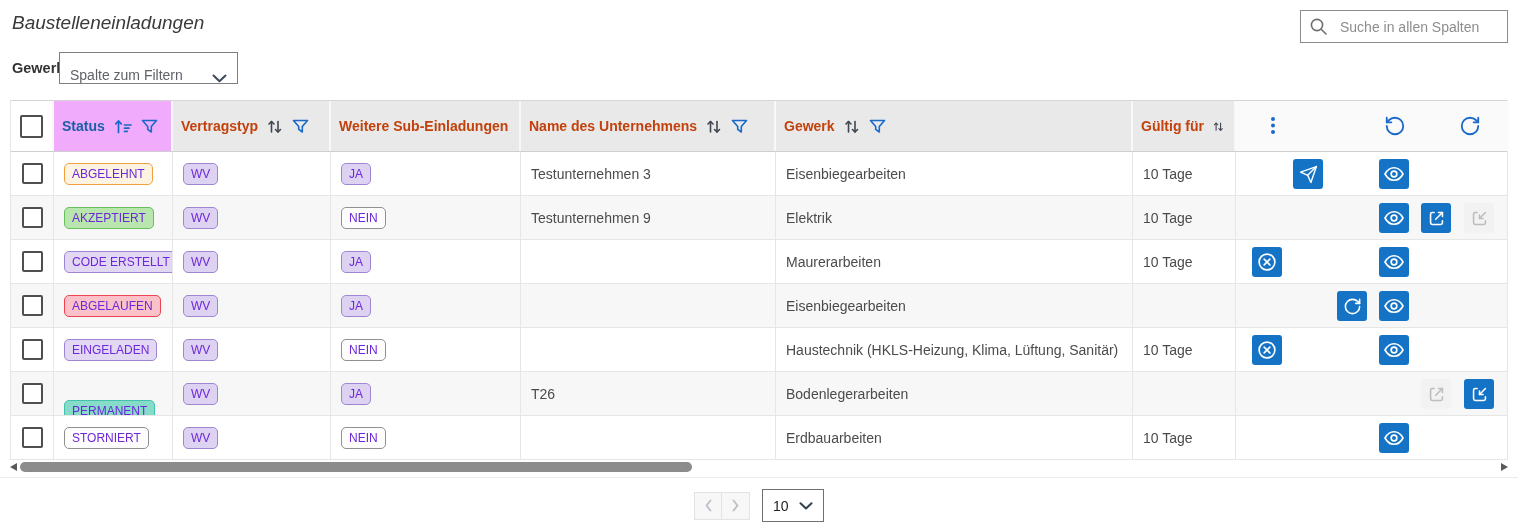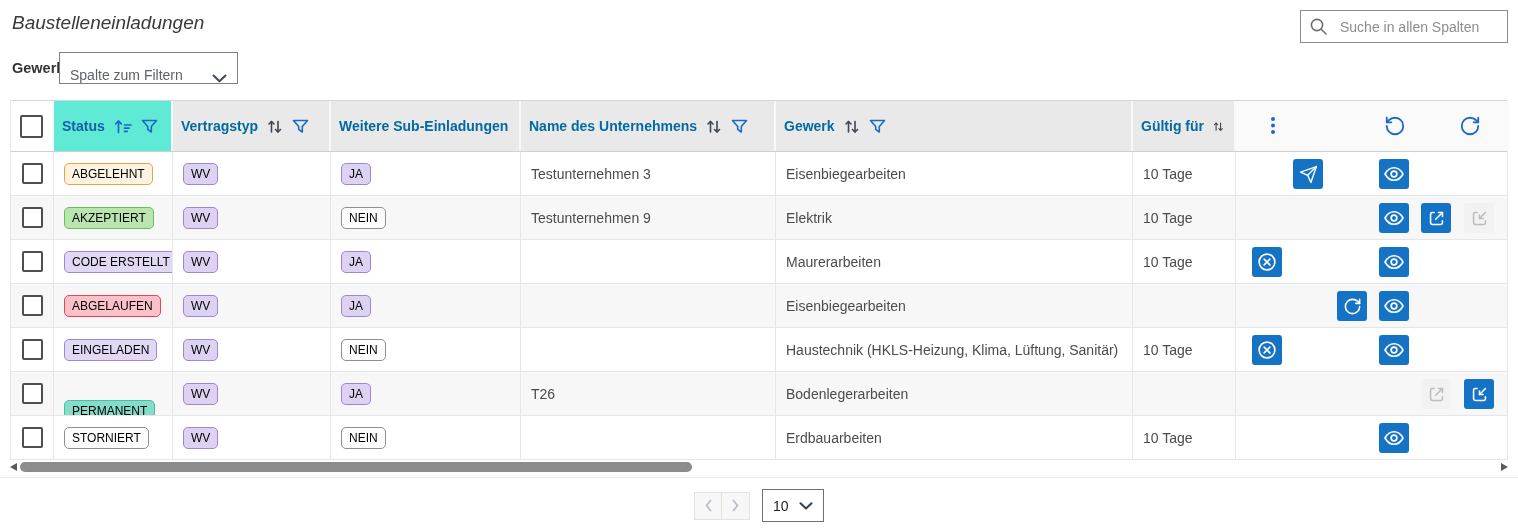--- a/index.html
+++ b/index.html
@@ -10,39 +10,39 @@
 
   .searchbox { position:absolute; left:1300px; top:10px; width:208px; height:33px; border:1px solid #8c8c8c; background:#fff; display:flex; align-items:center; gap:12px; padding:0 8px; }
   .searchbox input { border:none; outline:none; flex:1; font-size:14px; color:#333; font-family:inherit; background:transparent; min-width:0; }
   .searchbox input::placeholder { color:#8d8d8d; }
 
   .filter-label { position:absolute; left:12px; top:60px; font-size:14.5px; font-weight:bold; color:#333; }
   .filter-select { position:absolute; left:59px; top:52px; width:179px; height:32px; border:1px solid #7f7f7f; background:#fff; display:flex; align-items:flex-end; justify-content:space-between; padding:0 10px; font-size:14px; color:#5f6368; cursor:pointer; }
 
   .table { position:absolute; left:10px; top:100px; width:1498px; border-left:1px solid #e6e6e6; border-right:1px solid #e6e6e6; }
   .thead { display:flex; height:52px; background:#e9e9e9; border-top:1px solid #d6d6d6; border-bottom:1px solid #cfcfcf; }
-  .th { display:flex; align-items:center; gap:9px; padding:0 8px; font-weight:bold; font-size:14px; color:#0369a1; border-right:2px solid #f8f8f8; overflow:hidden; white-space:nowrap; }
+  .th { display:flex; align-items:center; gap:9px; padding:0 8px; font-weight:bold; font-size:14px; color:#c2410c; border-right:2px solid #f8f8f8; overflow:hidden; white-space:nowrap; }
   .th.check { background:#fff; justify-content:center; padding:0; }
-  .th.status-h { background:#5eead4; color:#1a5fa8; }
+  .th.status-h { background:#f0abfc; color:#1a5fa8; }
   .th.actions-h { background:#fafafa; position:relative; border-right:none; }
 
   .tr { display:flex; height:44px; background:#fff; border-bottom:1px solid #e6e6e6; }
   .tr.alt { background:#f7f7f7; }
   .td { display:flex; align-items:center; padding:0 10px; font-size:14px; border-right:1px solid #e6e6e6; overflow:hidden; white-space:nowrap; }
   .td.check { justify-content:center; padding:0; }
   .td.actions-c { position:relative; border-right:none; }
 
   .w-check{width:43px;flex:none} .w-status{width:119px;flex:none} .w-vtype{width:158px;flex:none}
   .w-sub{width:190px;flex:none} .w-name{width:255px;flex:none} .w-gewerk{width:357px;flex:none}
   .w-gueltig{width:103px;flex:none} .w-actions{width:273px;flex:none}
 
   .cb { width:21px; height:21px; border:2px solid #4f4f4f; border-radius:2px; background:#fff; cursor:pointer; }
   .cb.head { width:23px; height:23px; }
 
-  .badge { padding:2px 7px; border:1px solid #999; border-radius:5px; font-size:12px; color:#000000; background:#fff; line-height:16px; }
+  .badge { padding:2px 7px; border:1px solid #999; border-radius:5px; font-size:12px; color:#6d28d9; background:#fff; line-height:16px; }
 
   .abtn { position:absolute; top:7px; width:30px; height:30px; border:none; border-radius:3px; background:#1473c4; color:#fff; display:flex; align-items:center; justify-content:center; cursor:pointer; }
   .abtn.disabled { background:#f2f2f2; color:#bdbdbd; cursor:default; }
 
   .hbtn { position:absolute; top:15px; background:none; border:none; color:#1b6ac9; display:flex; cursor:pointer; }
 
   .clip { width:11px; overflow:hidden; display:flex; flex:none; }
 
   .scrollbar { position:absolute; left:10px; top:460px; width:1498px; height:14px; }
   .thumb { position:absolute; left:10px; top:2px; width:672px; height:10px; background:#8c8c8c; border-radius:5px; cursor:grab; }

